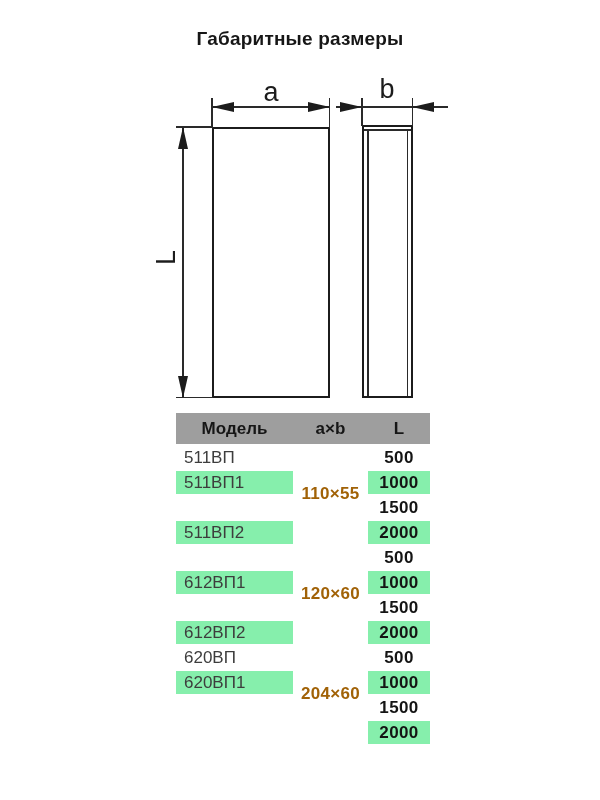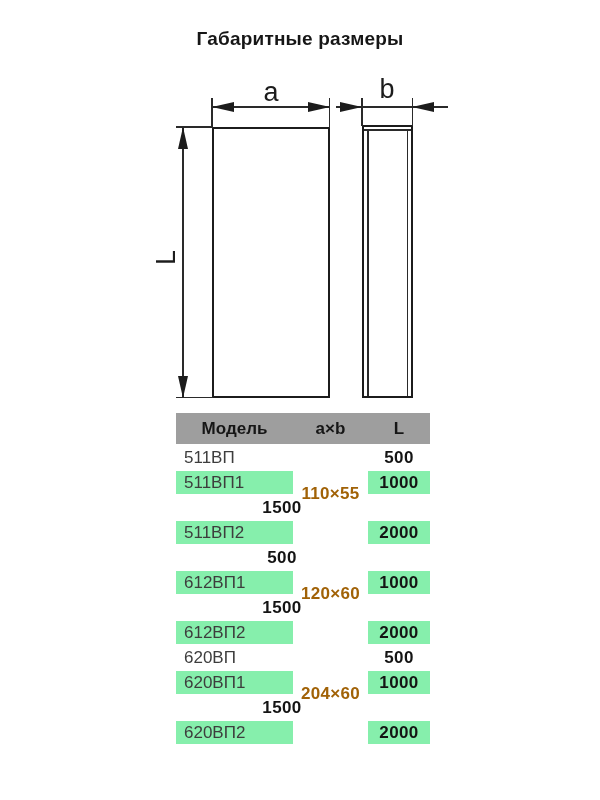--- a/index.html
+++ b/index.html
@@ -27,21 +27,21 @@
   .dimlabel{position:absolute;font-size:27px;color:#1c1c1c;text-align:center;line-height:27px;}
 
   
   .table{position:absolute;left:176px;top:413px;width:254px;}
   .thead{display:flex;height:31px;background:#9e9e9e;align-items:center;
          font-weight:bold;font-size:17px;color:#161616;}
   .th{text-align:center;}
   .th.m{width:117px;}
   .th.x{width:75px;}
   .th.l{width:62px;}
-  .trow{display:flex;height:25px;}
+  .trow{display:flex;height:25px;justify-content:space-between;}
   .cell{height:23px;margin-top:2px;line-height:23px;font-size:17px;}
   .cell.model{width:117px;padding-left:8px;box-sizing:border-box;color:#3d3d3d;}
   .gapcol{width:75px;}
   .cell.lv{width:62px;text-align:center;font-weight:bold;color:#141414;letter-spacing:.4px;}
   .trow.alt .cell{background:#86efac;}
   .axbval{position:absolute;left:117px;width:75px;height:100px;display:flex;
           align-items:center;justify-content:center;font-weight:bold;font-size:17px;
           color:#a16207;letter-spacing:.3px;}
 </style>
 </head>
@@ -138,21 +138,20 @@
       <div class="trow alt">
         <div class="cell model">620ВП1</div>
         <div class="gapcol"></div>
         <div class="cell lv">1000</div>
       </div>
       <div class="trow">
         <div class="gapcol"></div>
         <div class="cell lv">1500</div>
       </div>
       <div class="trow alt">
-        <div class="cell model">620ВП2</div>
         <div class="gapcol"></div>
         <div class="cell lv">2000</div>
       </div>
     </div>
 
     <div class="axbval" style="top:31px;">110×55</div>
     <div class="axbval" style="top:131px;">120×60</div>
     <div class="axbval" style="top:231px;">204×60</div>
 
   </div>

